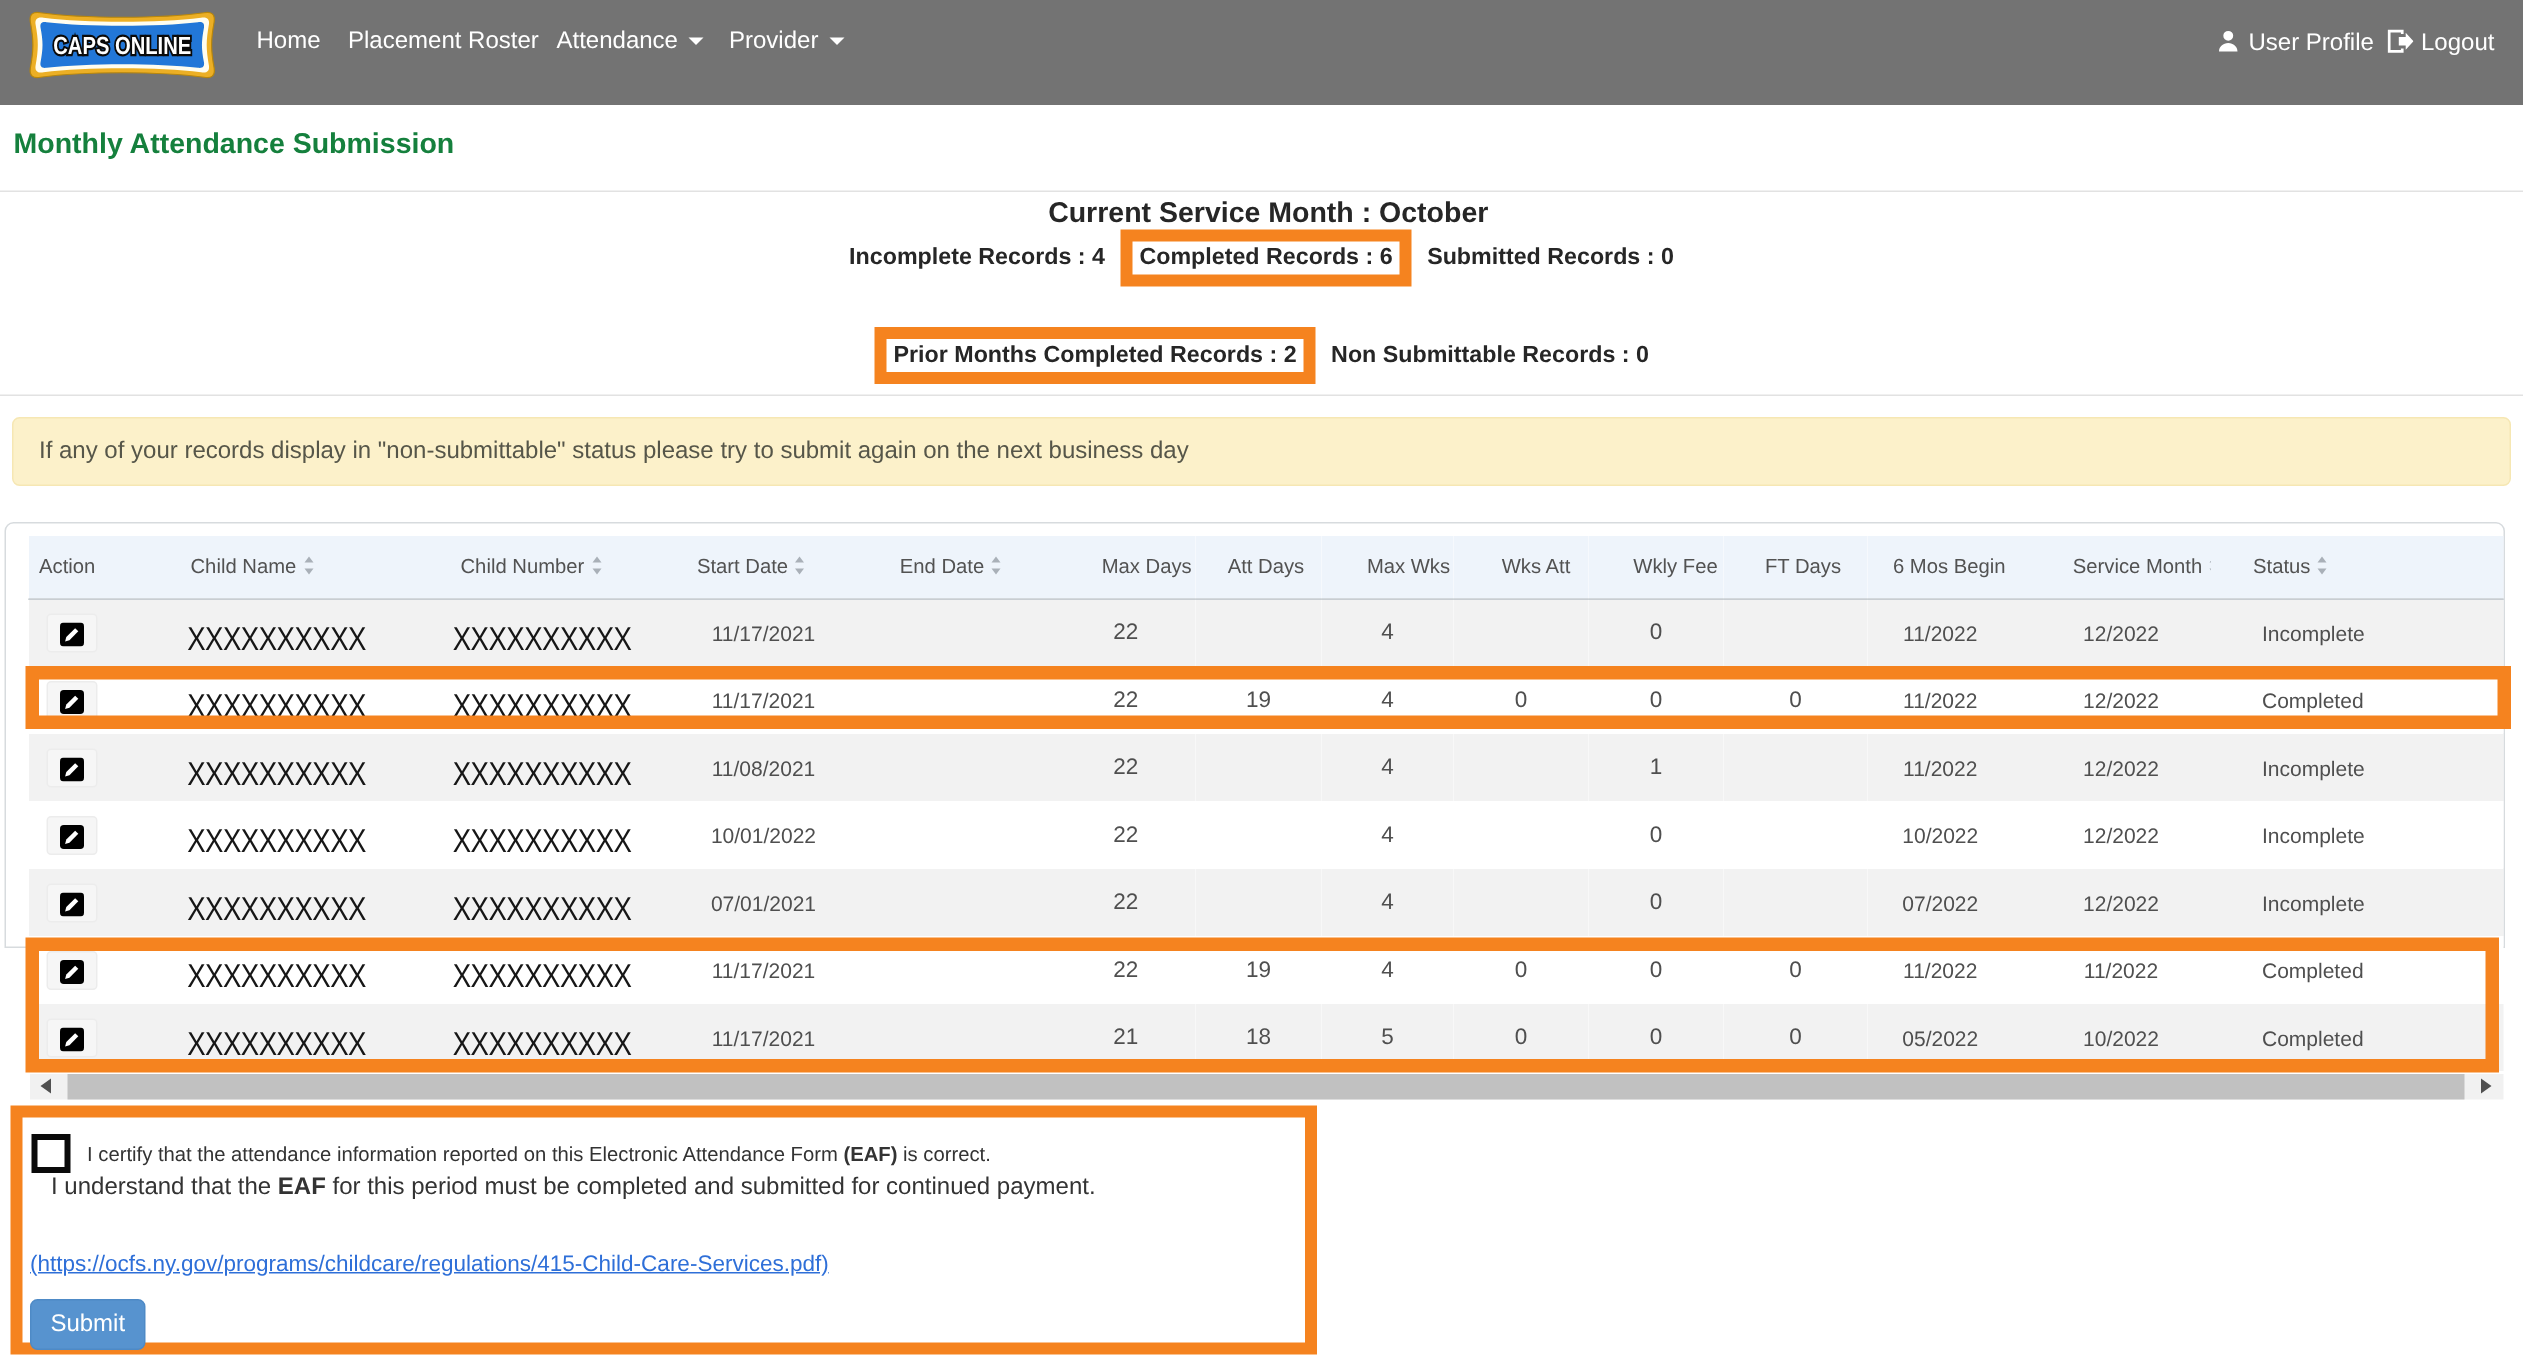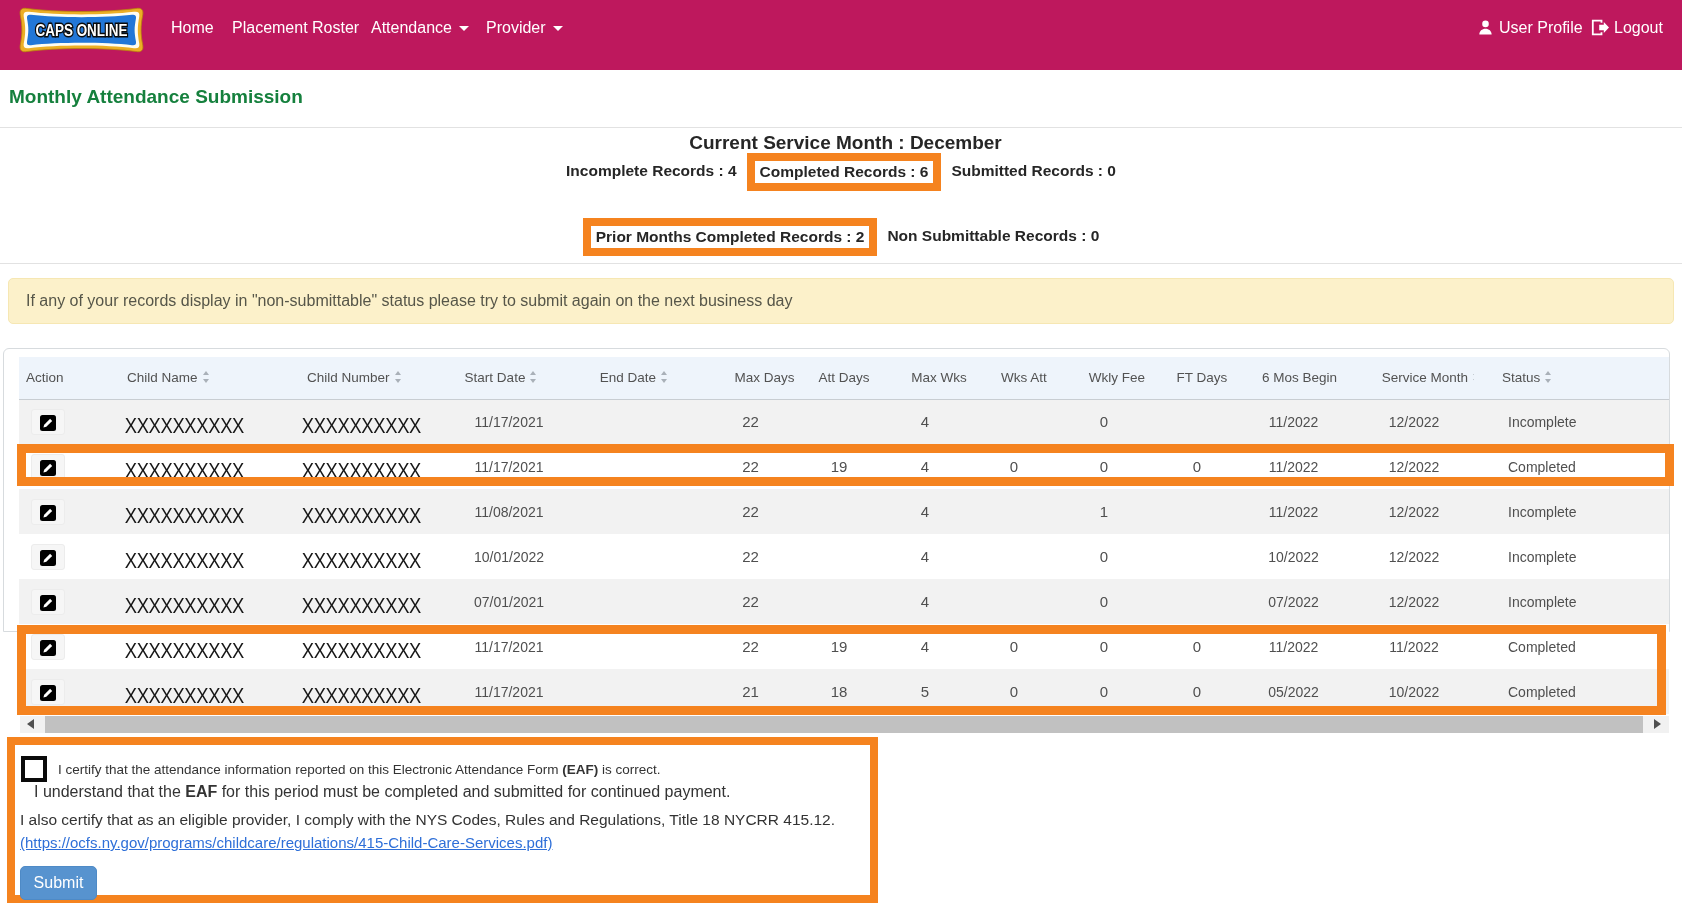--- a/index.html
+++ b/index.html
@@ -1,20 +1,20 @@
 <!DOCTYPE html>
 <html><head>
 <meta charset="utf-8">
 <style>
 * { margin:0; padding:0; box-sizing:border-box; }
 html,body { width:1682px; height:905px; background:#fff; font-family:"Liberation Sans", sans-serif; }
 #page { position:relative; width:1682px; height:905px; overflow:hidden; background:#fff; }
 
 
-#nav { position:absolute; left:0; top:0; width:1682px; height:70px; background:#be185d; }
+#nav { position:absolute; left:0; top:0; width:1682px; height:70px; background:#737373; }
 #logo { position:absolute; left:18px; top:5px; }
 .nl { position:absolute; top:19px; color:#fff; font-size:16px; white-space:nowrap; }
 .caret { display:inline-block; width:0; height:0; border-left:5px solid transparent; border-right:5px solid transparent; border-top:5px solid #fff; margin-left:7px; vertical-align:2px; }
 .navicon { display:inline-block; vertical-align:-3px; margin-right:5px; }
 
 
 #h1 { position:absolute; left:9px; top:86px; font-size:19px; font-weight:bold; color:#15803d; }
 .hr { position:absolute; left:0; width:1682px; height:1px; background:#e2e2e2; }
 
 
@@ -93,21 +93,21 @@
         </svg>User Profile</span>
     <span class="nl" style="left:1591px;"><svg class="navicon" width="18" height="17" viewBox="0 0 18 16">
           <path fill="none" stroke="#fff" stroke-width="1.8" d="M10.5 3.2 V1.2 H1.8 V14.8 H10.5 V12.8"></path>
           <path fill="#fff" d="M8.2 5.2 h4.6 V2.4 L18 8 l-5.2 5.6 V10.8 H8.2 z"></path>
         </svg>Logout</span>
   </div>
 
   <div id="h1">Monthly Attendance Submission</div>
   <div class="hr" style="top:127px;"></div>
 
-  <div class="statline" id="st1">Current Service Month : December</div>
+  <div class="statline" id="st1">Current Service Month : October</div>
   <div class="statline" id="st2">Incomplete Records : 4<span class="sgap"></span><span class="obox">Completed Records : 6</span><span class="sgap"></span>Submitted Records : 0</div>
   <div class="statline" id="st4"><span class="obox">Prior Months Completed Records : 2</span><span class="sgap"></span>Non Submittable Records : 0</div>
   <div class="hr" style="top:263px;"></div>
 
   <div id="alert">If any of your records display in "non-submittable" status please try to submit again on the next business day</div>
 
   <div id="card">
     <table>
       <colgroup>
         <col style="width:85px">
@@ -300,18 +300,17 @@
   <div id="sbar">
     <div id="sthumb"></div>
     <div class="sarrow" id="sleft"></div>
     <div class="sarrow" id="sright"></div>
   </div>
 
   <div id="cert">
     <div id="cbox"></div>
     <div class="l1">I certify that the attendance information reported on this Electronic Attendance Form <b>(EAF)</b> is correct.</div>
     <div class="l2">I understand that the <b>EAF</b> for this period must be completed and submitted for continued payment.</div>
-    <div class="l3">I also certify that as an eligible provider, I comply with the NYS Codes, Rules and Regulations, Title 18 NYCRR 415.12.</div>
     <div class="l4"><a href="#">(https://ocfs.ny.gov/programs/childcare/regulations/415-Child-Care-Services.pdf)</a></div>
     <div id="submit">Submit</div>
   </div>
 
 </div>
 
 </body></html>

